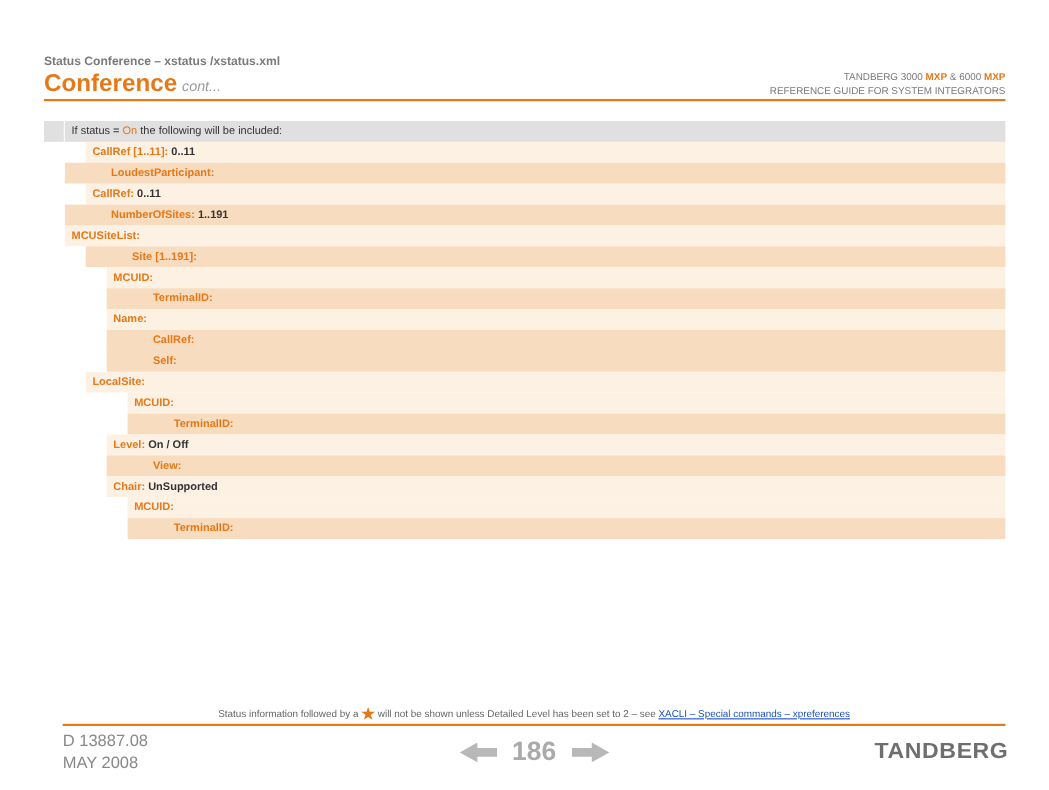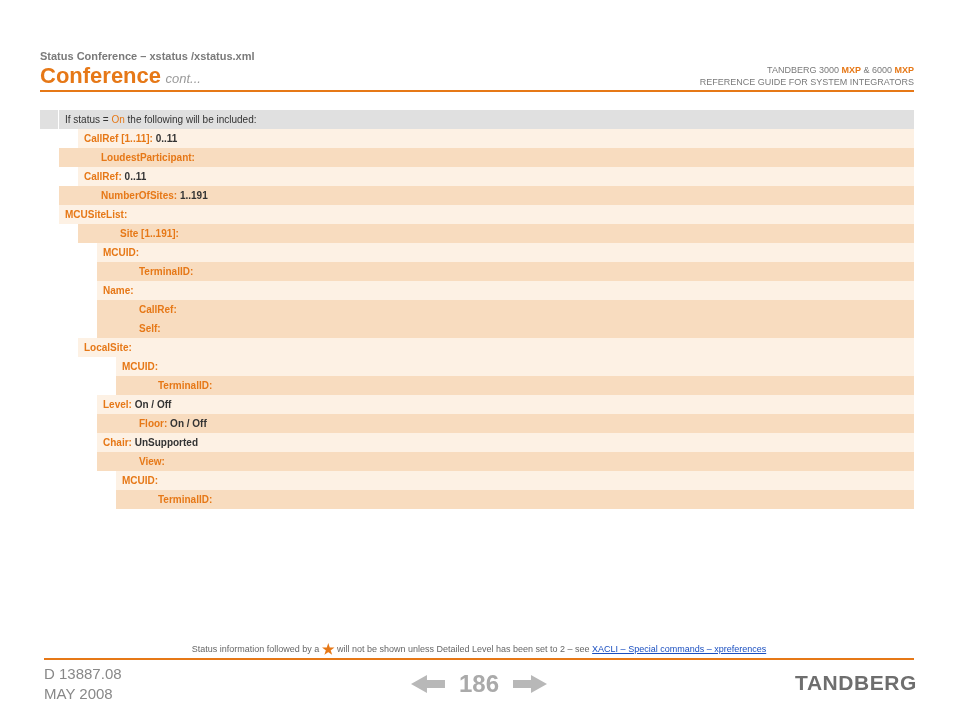--- a/index.html
+++ b/index.html
@@ -86,21 +86,21 @@
 
   .row.dark .content  { background: #f8dcbf; padding-left: 42px; }
   .row.dark .cells .cell-indent { background: #fff; }
 
   .key { color: #e67817; font-weight: bold; }
   .val { color: #333; font-weight: bold; text-align: right;}
   .on { color: #e67817; }
 
   .footer {
     position: absolute;
-    left: 4px; right: 0; bottom: 0;
+    left: 17px; right: 0; bottom: 0;
   }
   .footnote {
     text-align: center;
     font-size: 9px;
     color: #666;
     border-bottom: 2px solid #e67817;
     padding-bottom: 3px;
     margin-bottom: 4px;
   }
   .footnote .star { color:#e67817; font-size:14px; position:relative; top:2px; font-weight:bold;}
@@ -275,45 +275,37 @@
 
     <div class="row light">
       <div class="cells">
           <div class="cell-indent"></div>
           <div class="cell-indent"></div>
           <div class="cell-indent"></div>
         </div>
       <div class="content"><span class="key">Level:</span> <span class="val">On / Off</span></div>
     </div>
 
-    <div class="row dark">
-      <div class="cells">
-          <div class="cell-indent"></div>
-          <div class="cell-indent"></div>
-          <div class="cell-indent"></div>
-        </div>
-      <div class="content"><span class="key">Floor:</span> <span class="val">On / Off</span></div>
+
+    <div class="row dark">
+      <div class="cells">
+          <div class="cell-indent"></div>
+          <div class="cell-indent"></div>
+          <div class="cell-indent"></div>
+        </div>
+      <div class="content"><span class="key">View:</span></div>
     </div>
 
     <div class="row light">
       <div class="cells">
           <div class="cell-indent"></div>
           <div class="cell-indent"></div>
           <div class="cell-indent"></div>
         </div>
       <div class="content"><span class="key">Chair:</span> <span class="val">UnSupported</span></div>
-    </div>
-
-    <div class="row dark">
-      <div class="cells">
-          <div class="cell-indent"></div>
-          <div class="cell-indent"></div>
-          <div class="cell-indent"></div>
-        </div>
-      <div class="content"><span class="key">View:</span></div>
     </div>
 
     <div class="row light">
       <div class="cells">
           <div class="cell-indent"></div>
           <div class="cell-indent"></div>
           <div class="cell-indent"></div>
           <div class="cell-indent"></div>
         </div>
       <div class="content"><span class="key">MCUID:</span></div>

